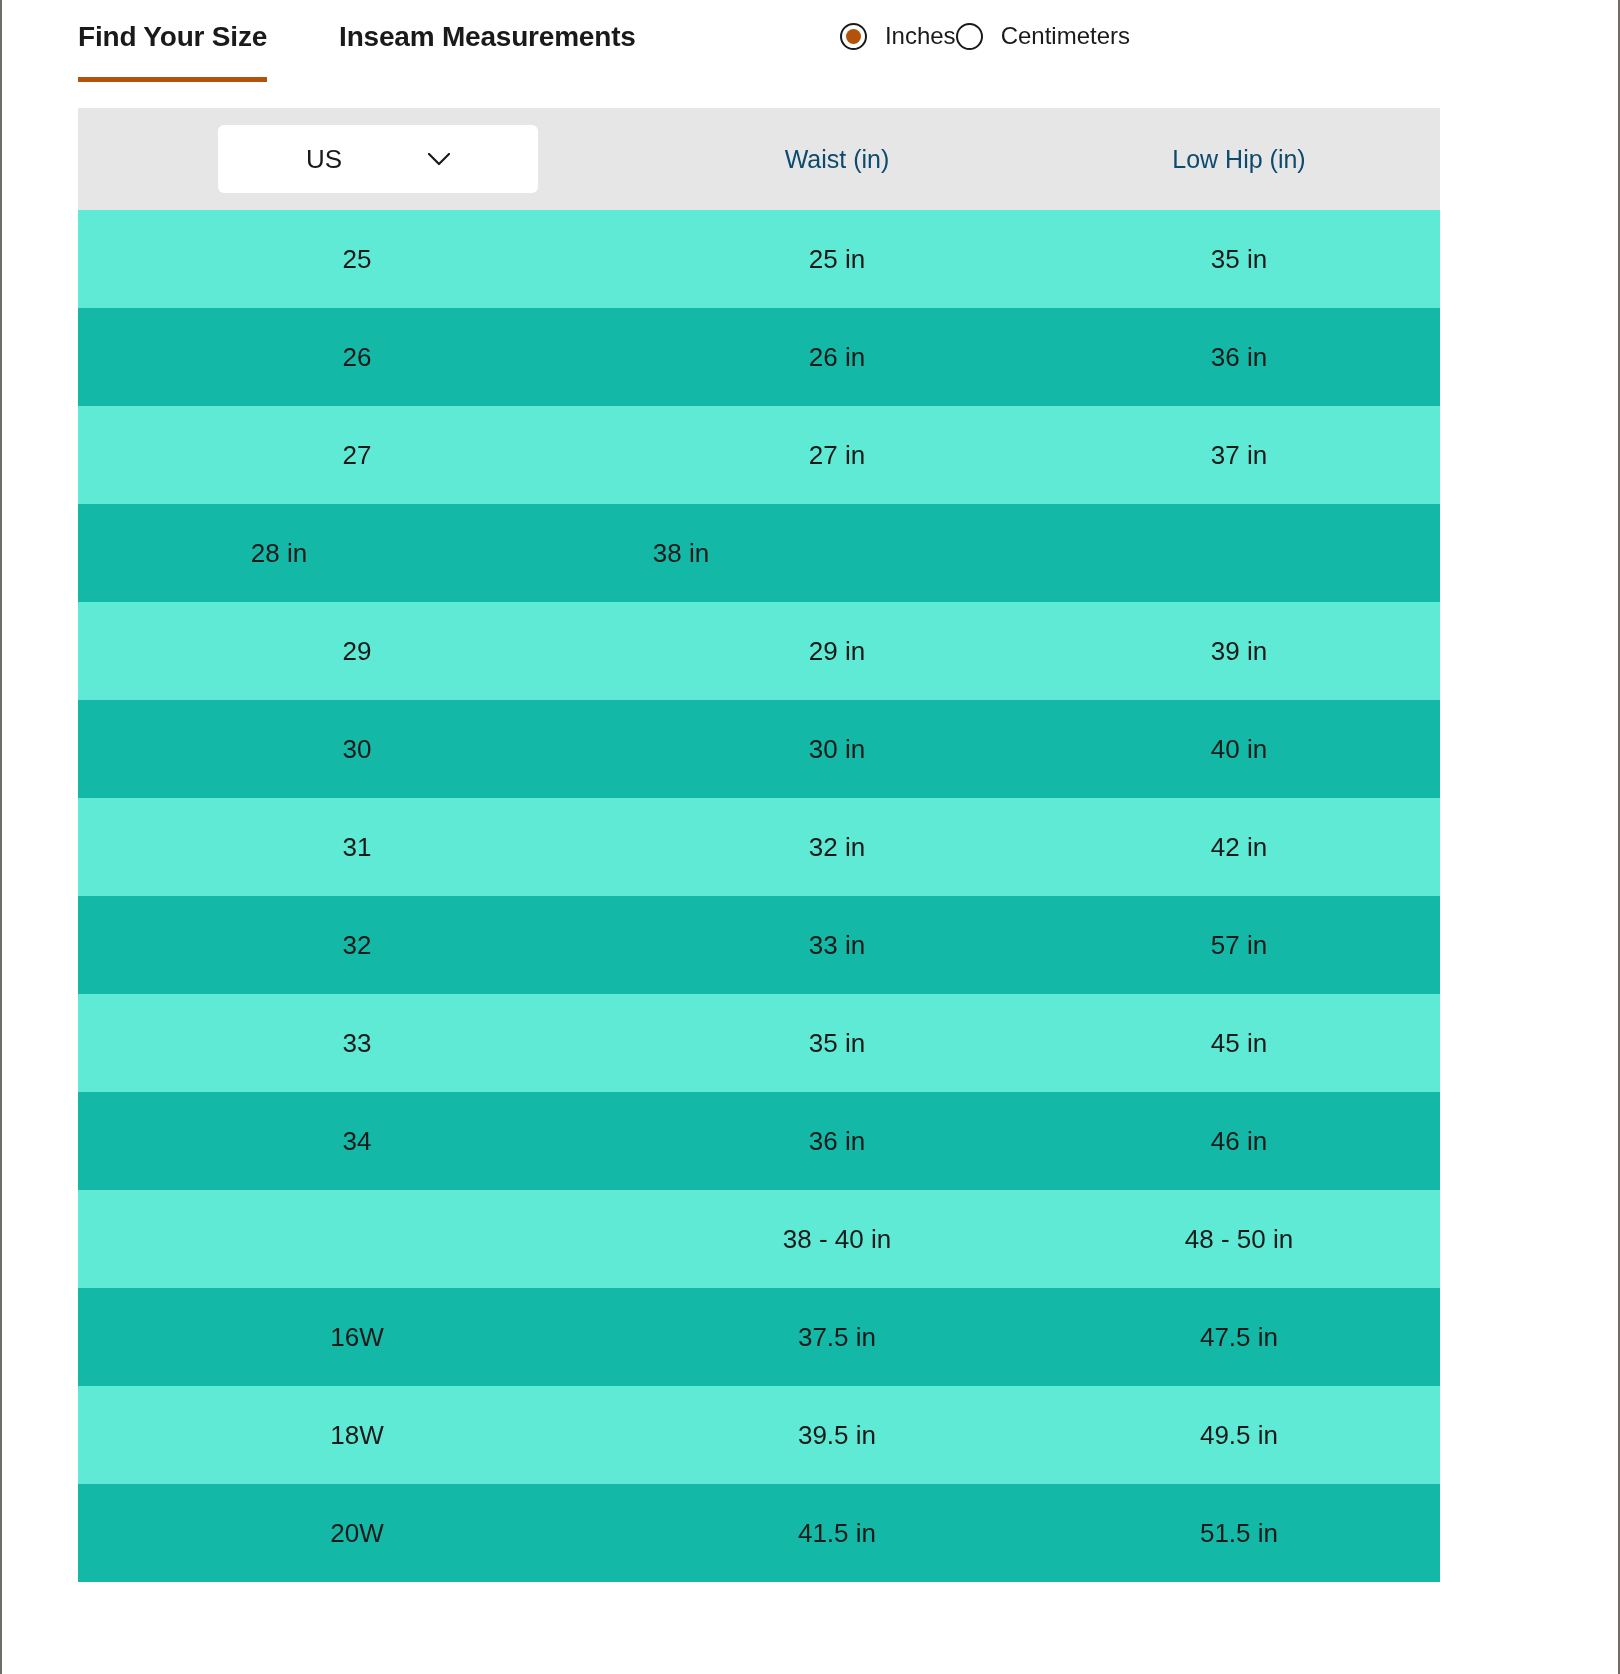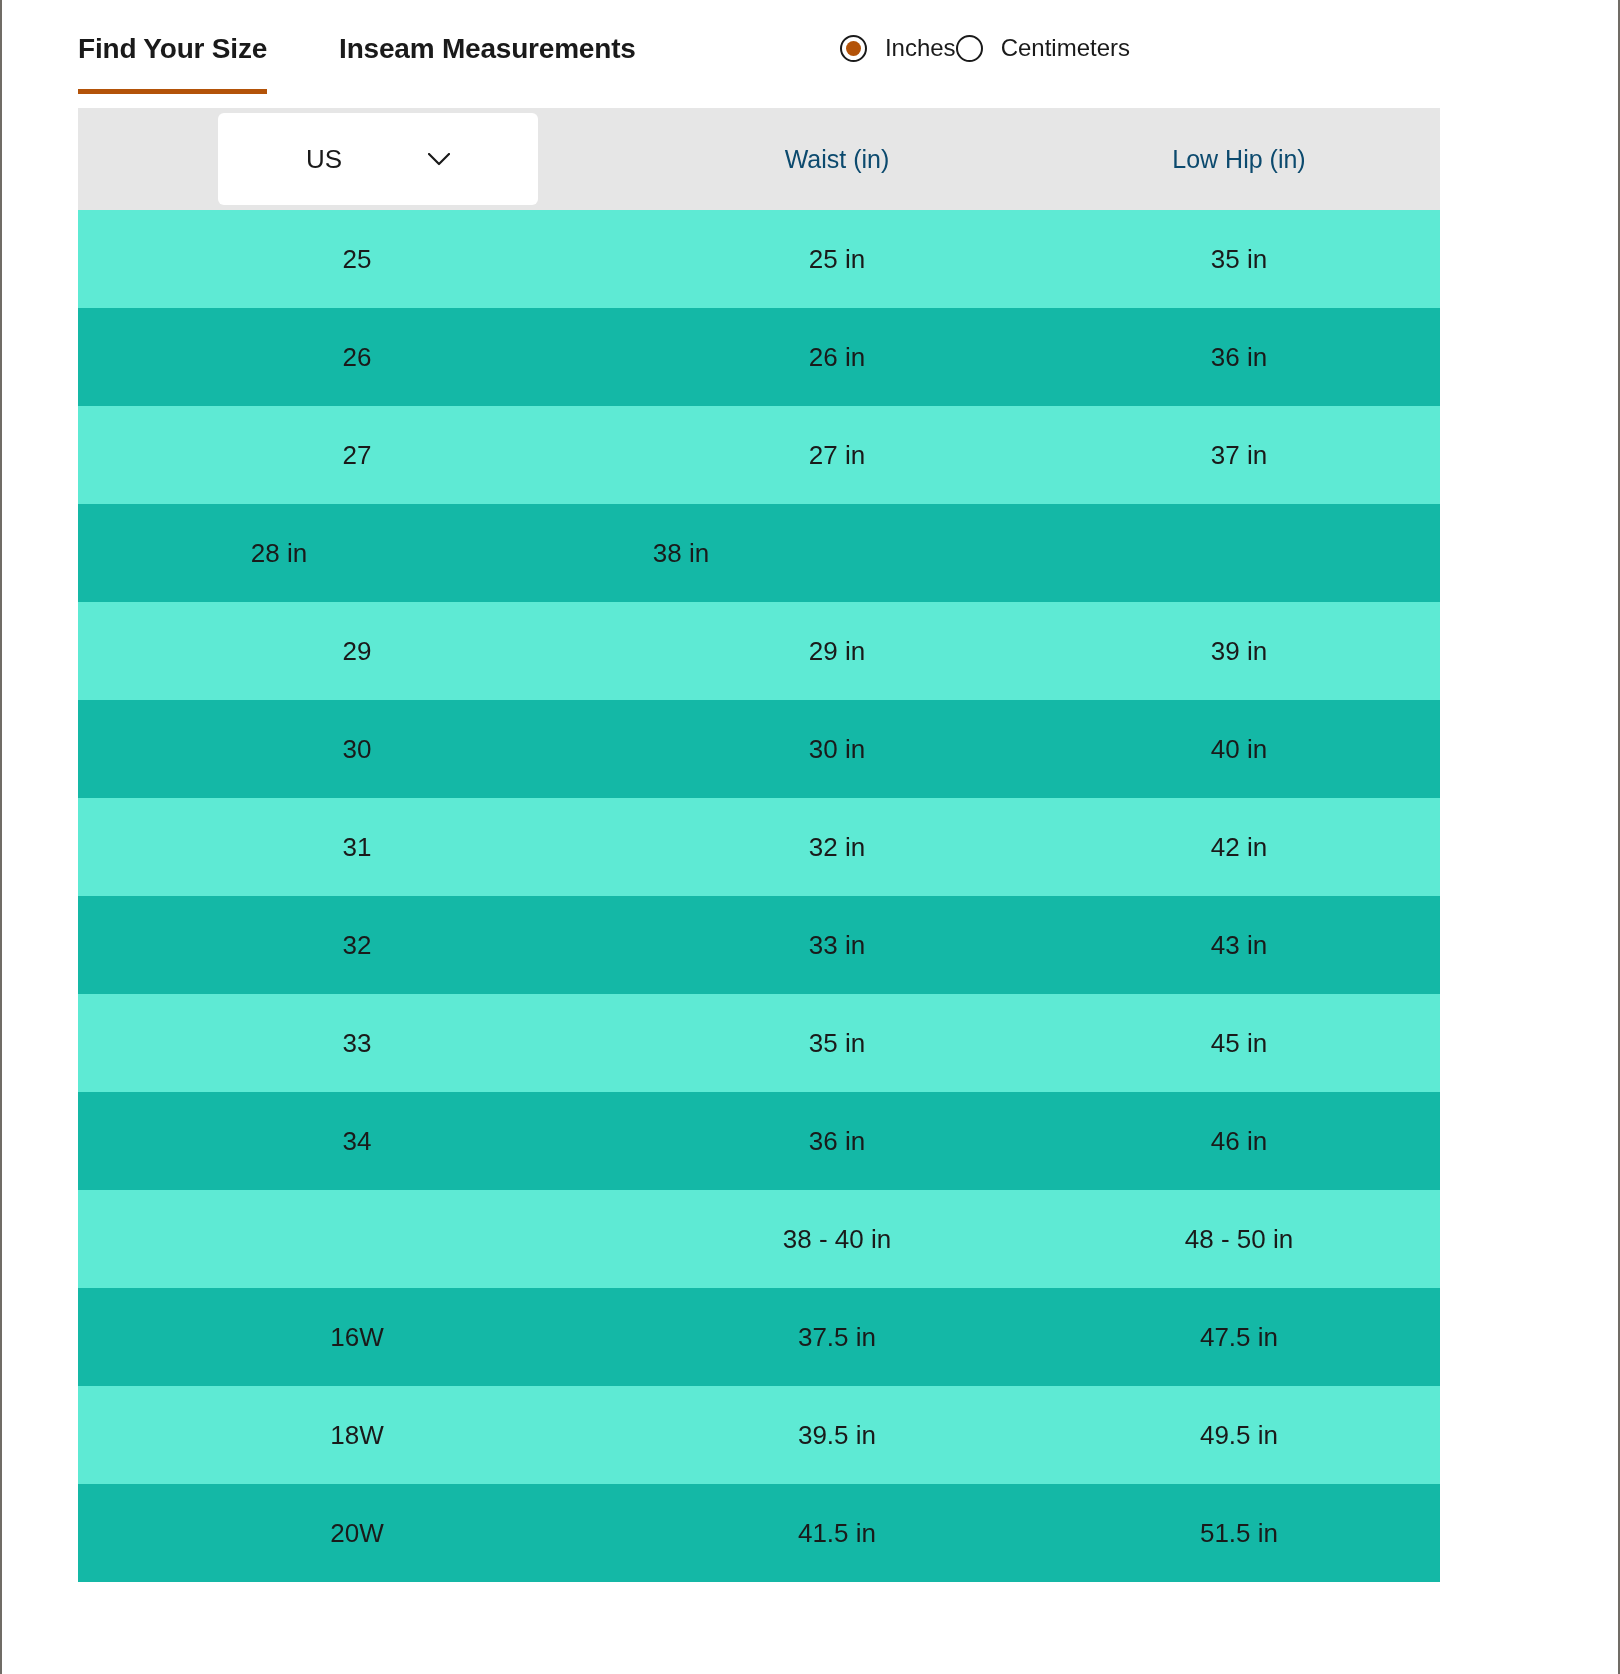--- a/index.html
+++ b/index.html
@@ -17,21 +17,21 @@
     width: 1620px;
     height: 1674px;
     background: #ffffff;
     border-left: 2px solid #706c66;
     border-right: 2px solid #706c66;
   }
 
   
   .topbar {
     position: absolute;
-    left: 0; top: 16px;
+    left: 0; top: 4px;
     width: 1304px;
     height: 108px;
     display: flex;
     align-items: flex-start;
   }
 
   .tabs {
     display: flex;
     align-items: flex-start;
     padding-left: 76px;
@@ -142,21 +142,21 @@
   .col-hip   { width: 402px; }
 
   .head-text {
     font-size: 25px;
     color: #0c4a6e;
   }
 
   
   .dropdown {
     width: 320px;
-    height: 92px;
+    height: 68px;
     background: #ffffff;
     border-radius: 6px;
     display: flex;
     align-items: center;
     justify-content: center;
     gap: 86px;
     cursor: pointer;
     position: relative;
     margin-left: 42px;
   }
@@ -256,21 +256,21 @@
           <div class="cell col-hip">40 in</div>
         </div>
         <div class="row data">
           <div class="cell col-size">31</div>
           <div class="cell col-waist">32 in</div>
           <div class="cell col-hip">42 in</div>
         </div>
         <div class="row data alt">
           <div class="cell col-size">32</div>
           <div class="cell col-waist">33 in</div>
-          <div class="cell col-hip">43 in</div>
+          <div class="cell col-hip">57 in</div>
         </div>
         <div class="row data">
           <div class="cell col-size">33</div>
           <div class="cell col-waist">35 in</div>
           <div class="cell col-hip">45 in</div>
         </div>
         <div class="row data alt">
           <div class="cell col-size">34</div>
           <div class="cell col-waist">36 in</div>
           <div class="cell col-hip">46 in</div>

